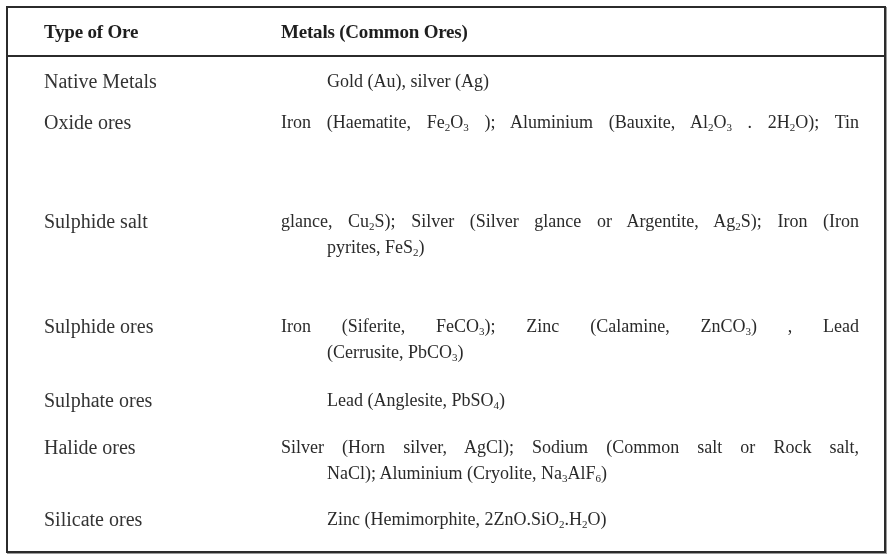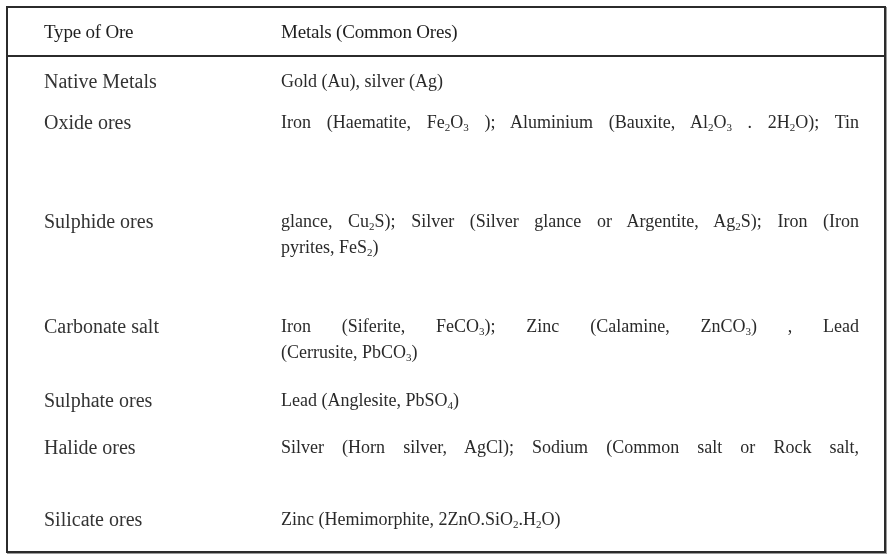--- a/index.html
+++ b/index.html
@@ -29,21 +29,21 @@
       position: absolute;
       left: 0;
       top: 0;
       width: 876px;
       height: 47px;
       border-bottom: 2px solid #2b2b2b;
     }
     .header-cell {
       position: absolute;
       top: 13px;
-      font-weight: normal;
+      font-weight: bold;
       font-size: 19px;
       color: #1e1e1e;
       letter-spacing: -0.2px;
     }
     .col-type { left: 36px; }
     .col-metals { left: 273px; }
 
     .row {
       position: absolute;
       left: 0;
@@ -67,20 +67,21 @@
       color: #2a2a2a;
       text-align: justify;
     }
     .metals-cell .line {
       display: block;
       white-space: nowrap;
       text-align-last: justify;
     }
     .metals-cell .line.last {
       text-align-last: left;
+      margin-left: 46px;
     }
     sub {
       font-size: 11px;
       vertical-align: -3px;
       line-height: 0;
     }
   </style>
 </head>
 <body>
 
@@ -98,46 +99,47 @@
   </div>
 
   <div class="row" style="top:101px;">
     <div class="type-cell">Oxide ores</div>
     <div class="metals-cell">
         <span class="line">Iron (Haematite, Fe<sub>2</sub>O<sub>3</sub> ); Aluminium (Bauxite,  Al<sub>2</sub>O<sub>3</sub> . 2H<sub>2</sub>O); Tin</span>
       </div>
   </div>
 
   <div class="row" style="top:200px;">
-    <div class="type-cell">Sulphide ores</div>
+    <div class="type-cell">Sulphide salt</div>
     <div class="metals-cell">
         <span class="line">glance, Cu<sub>2</sub>S); Silver (Silver glance or Argentite,  Ag<sub>2</sub>S); Iron (Iron</span>
         <span class="line last">pyrites, FeS<sub>2</sub>)</span>
       </div>
   </div>
 
   <div class="row" style="top:305px;">
-    <div class="type-cell">Carbonate salt</div>
+    <div class="type-cell">Sulphide ores</div>
     <div class="metals-cell">
         <span class="line">Iron (Siferite, FeCO<sub>3</sub>); Zinc (Calamine, ZnCO<sub>3</sub>) , Lead</span>
         <span class="line last">(Cerrusite, PbCO<sub>3</sub>)</span>
       </div>
   </div>
 
   <div class="row" style="top:379px;">
     <div class="type-cell">Sulphate ores</div>
     <div class="metals-cell">
         <span class="line last">Lead (Anglesite, PbSO<sub>4</sub>)</span>
       </div>
   </div>
 
   <div class="row" style="top:426px;">
     <div class="type-cell">Halide ores</div>
     <div class="metals-cell">
         <span class="line">Silver  (Horn silver, AgCl); Sodium (Common salt or Rock salt,</span>
+        <span class="line last">NaCl); Aluminium (Cryolite, Na<sub>3</sub>AlF<sub>6</sub>)</span>
       </div>
   </div>
 
   <div class="row" style="top:498px;">
     <div class="type-cell">Silicate ores</div>
     <div class="metals-cell">
         <span class="line last">Zinc (Hemimorphite, 2ZnO.SiO<sub>2</sub>.H<sub>2</sub>O)</span>
       </div>
   </div>
 </div>

